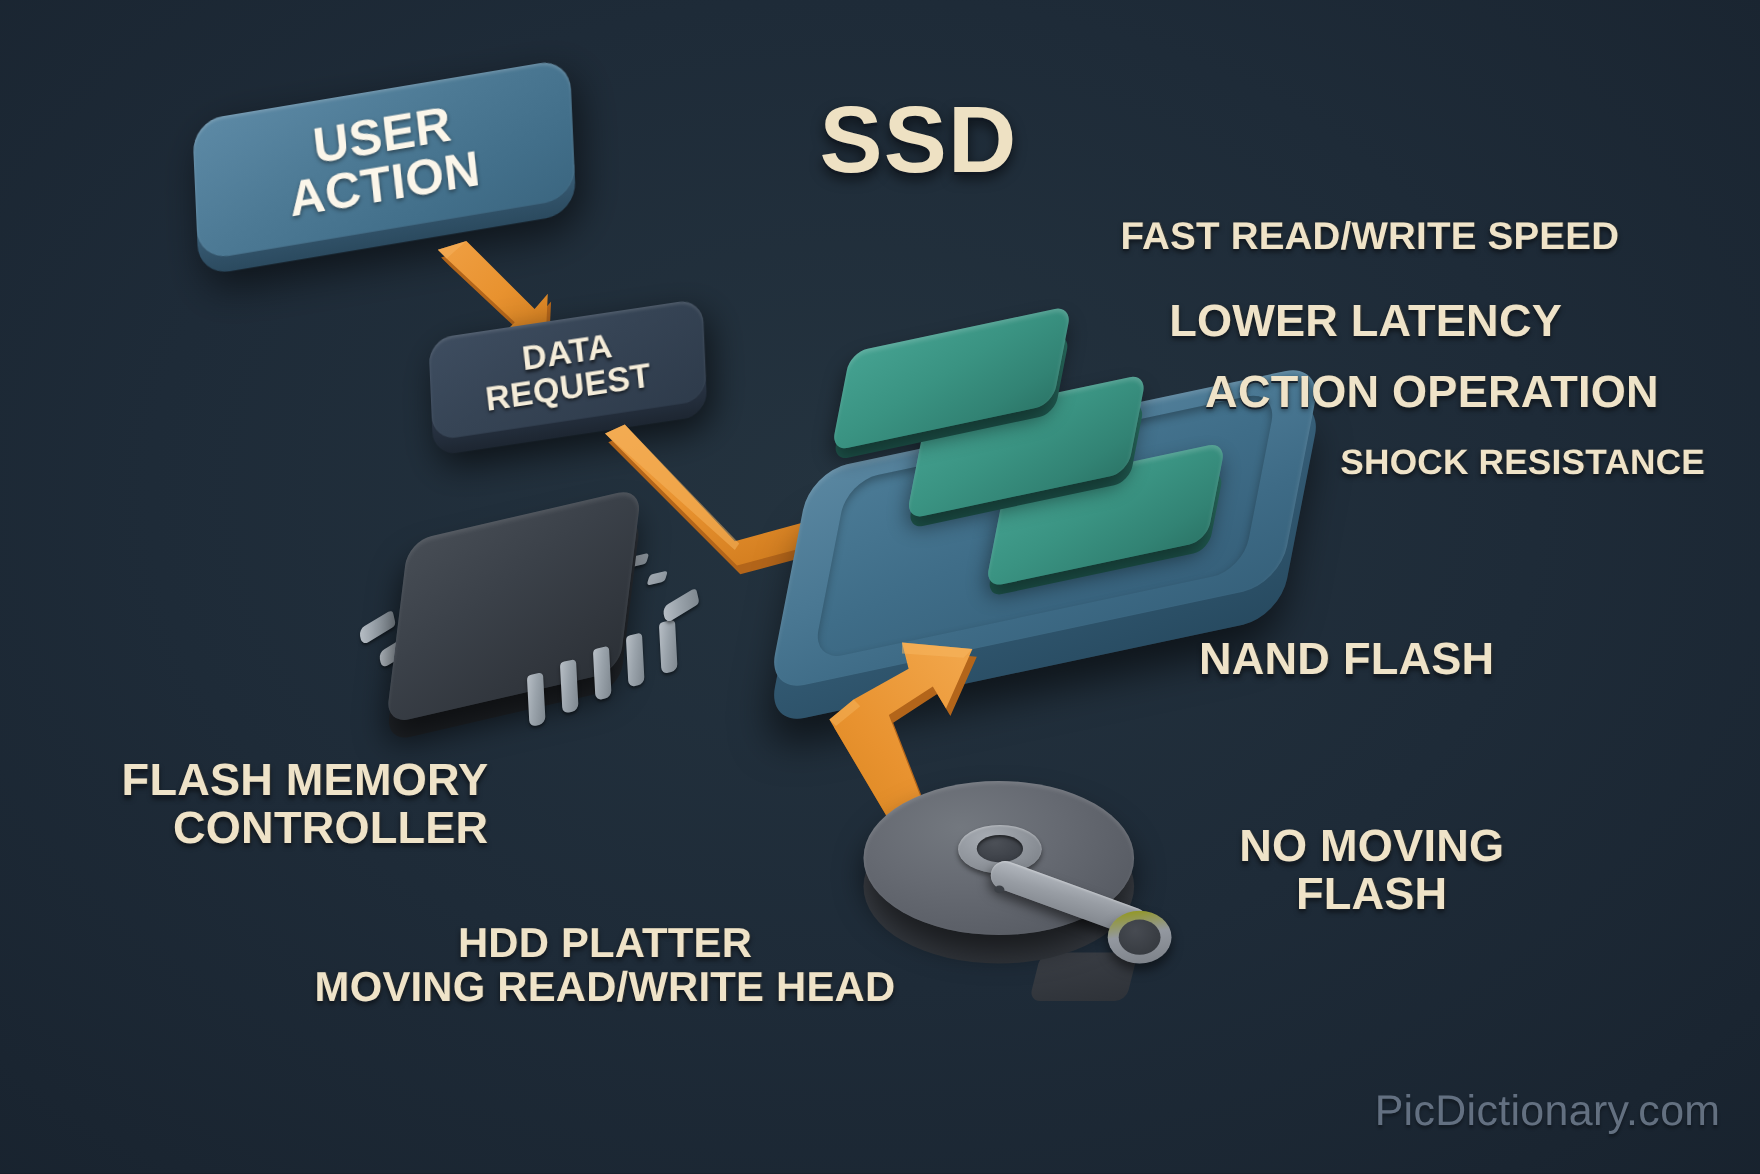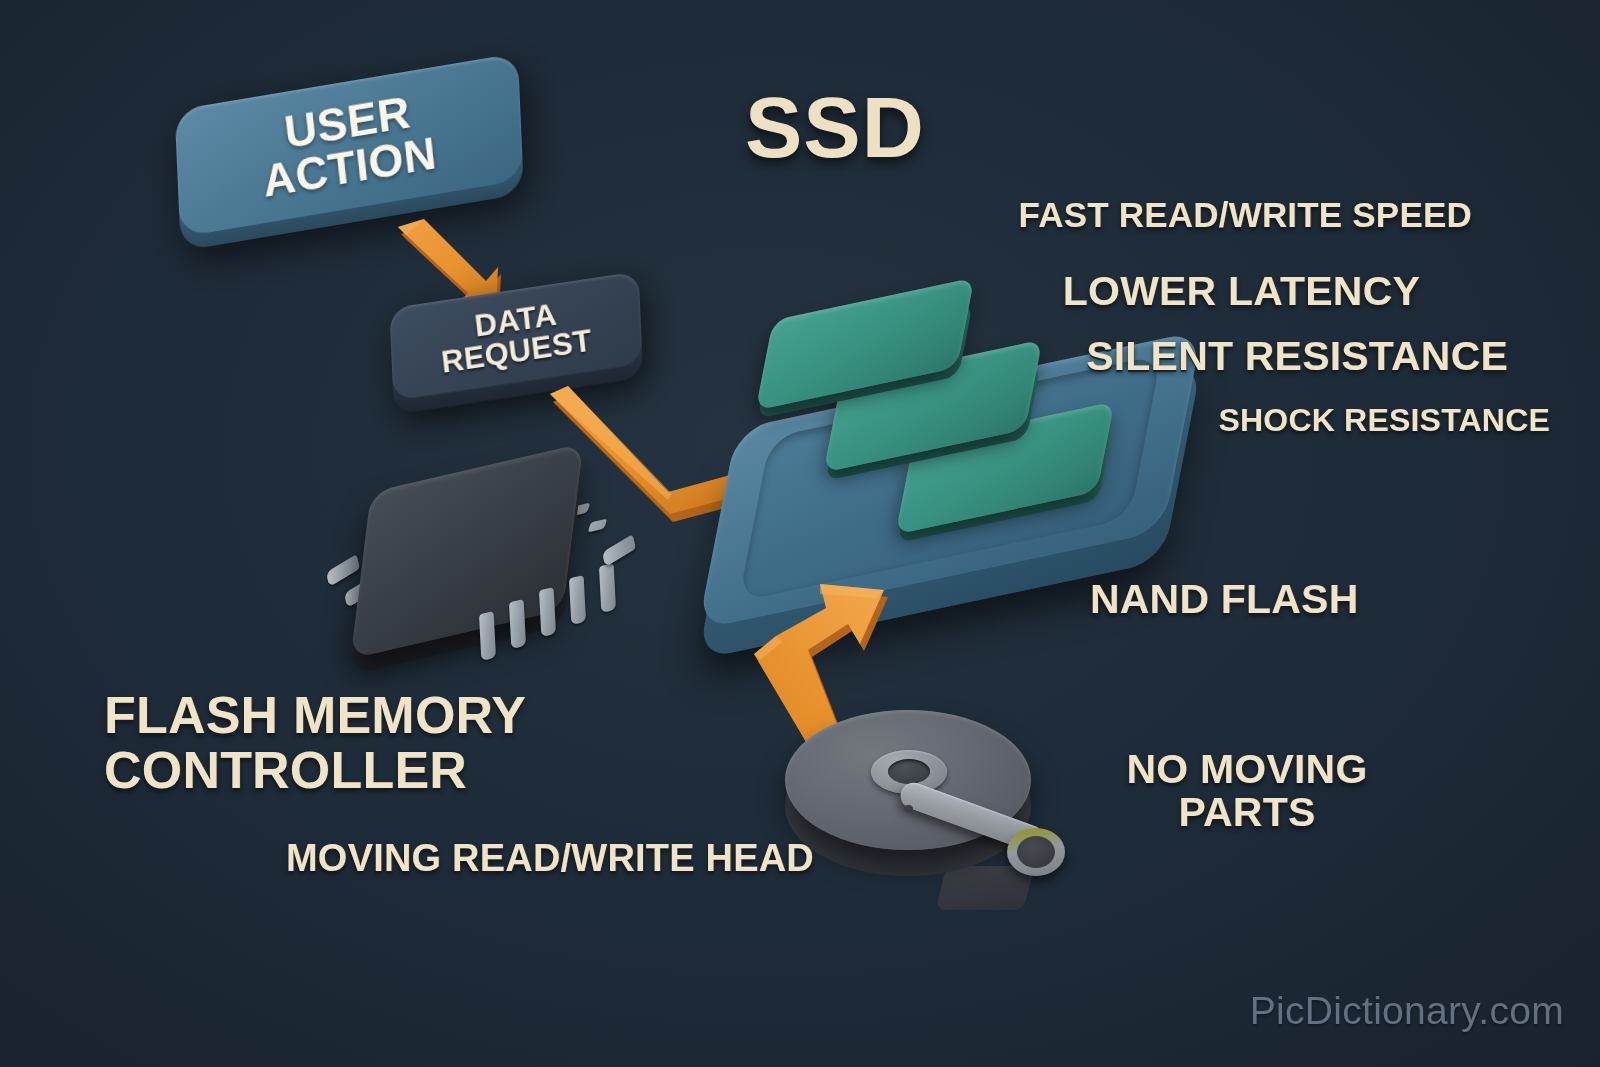--- a/index.html
+++ b/index.html
@@ -445,37 +445,38 @@
     <div id="arm"></div>
     <div id="arm-pivot"></div>
     <div id="arm-pad"></div>
     <div id="arm-pad-inner"></div>
   </div>
 
   <div class="lbl" style="right:128px; top:196px; font-size:35px;">FAST READ/WRITE SPEED</div>
 
   <div class="lbl" style="right:180px; top:270px; font-size:41px;">LOWER LATENCY</div>
 
-  <div class="lbl" style="right:92px; top:335px; font-size:41px;">SILENT RESISTANCE</div>
+  <div class="lbl" style="right:92px; top:335px; font-size:41px;">ACTION OPERATION</div>
 
   <div class="lbl" style="right:50px; top:404px; font-size:32px;">SHOCK RESISTANCE</div>
 
   <div class="lbl" style="left:1090px; top:578px; font-size:41px; text-align:left; width:290px;">
     <div>NAND FLASH</div>
   </div>
 
   <div class="lbl" style="left:1093px; top:748px; font-size:41px; text-align:center; width:252px;margin-left:28px;">
     <div>NO MOVING</div>
-    <div>PARTS</div>
-  </div>
-
-  <div class="lbl" style="left:104px; top:688px; font-size:52px; text-align:right; width:340px;">
+    <div>FLASH</div>
+  </div>
+
+  <div class="lbl" style="left:104px; top:688px; font-size:41px; text-align:right; width:340px;">
     <div>FLASH MEMORY</div>
     <div>CONTROLLER</div>
   </div>
 
   <div class="lbl" style="left:280px; top:838px; font-size:38px; text-align:center; width:540px;">
+    <div>HDD PLATTER</div>
     <div>MOVING READ/WRITE HEAD</div>
   </div>
 
   <div id="watermark">PicDictionary.com</div>
 
 </div>
 
 </body></html>

